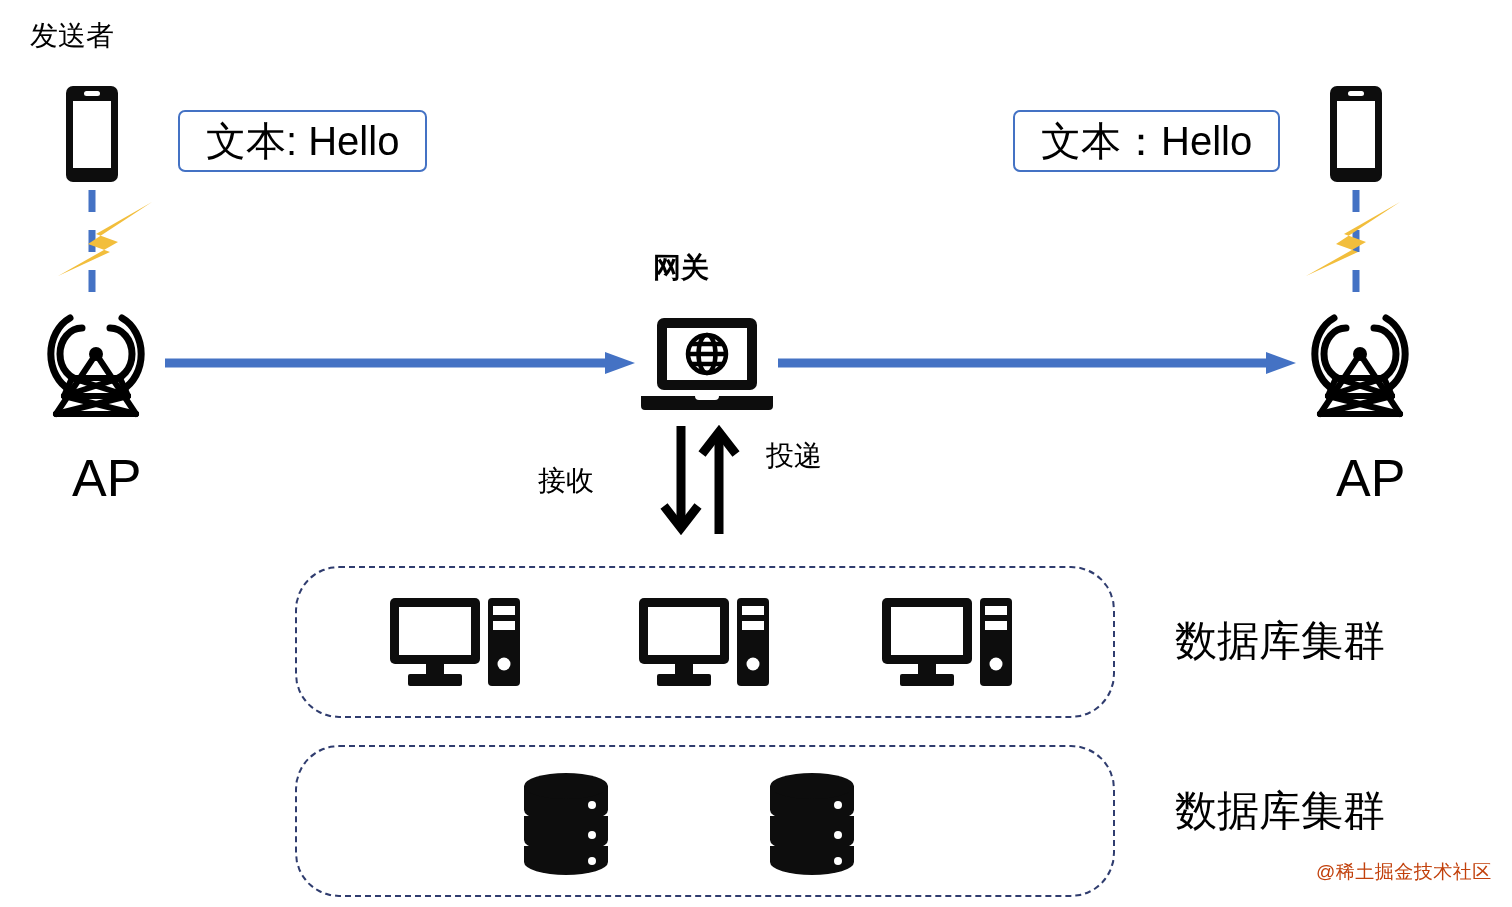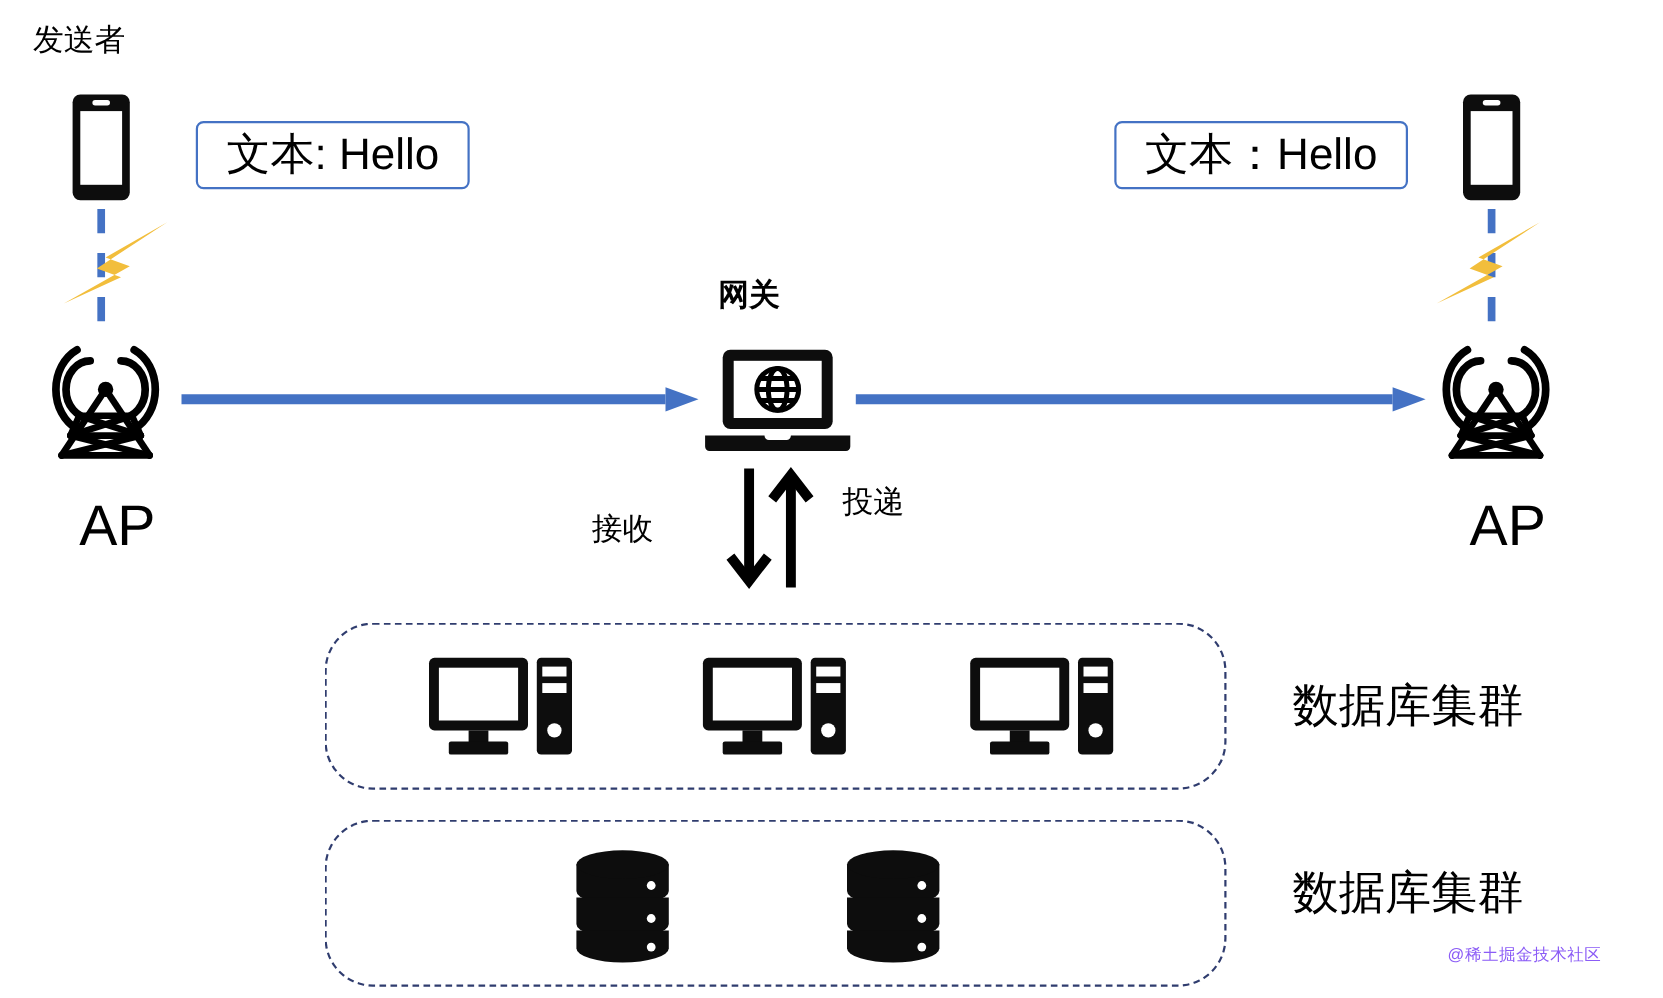--- a/index.html
+++ b/index.html
@@ -70,22 +70,22 @@
   
   .cluster-box {
     border: 2.5px dashed #2F3C6E;
     border-radius: 44px;
     background: transparent;
     box-sizing: border-box;
   }
 
   
   .watermark {
-    font-size: 15px;
-    color: #8b5cf6;
+    font-size: 19px;
+    color: #c2410c;
     white-space: nowrap;
     letter-spacing: 0.5px;
   }
 
   svg { display: block; overflow: visible; }
 </style>
 </head>
 <body>
 
 <div id="canvas">

